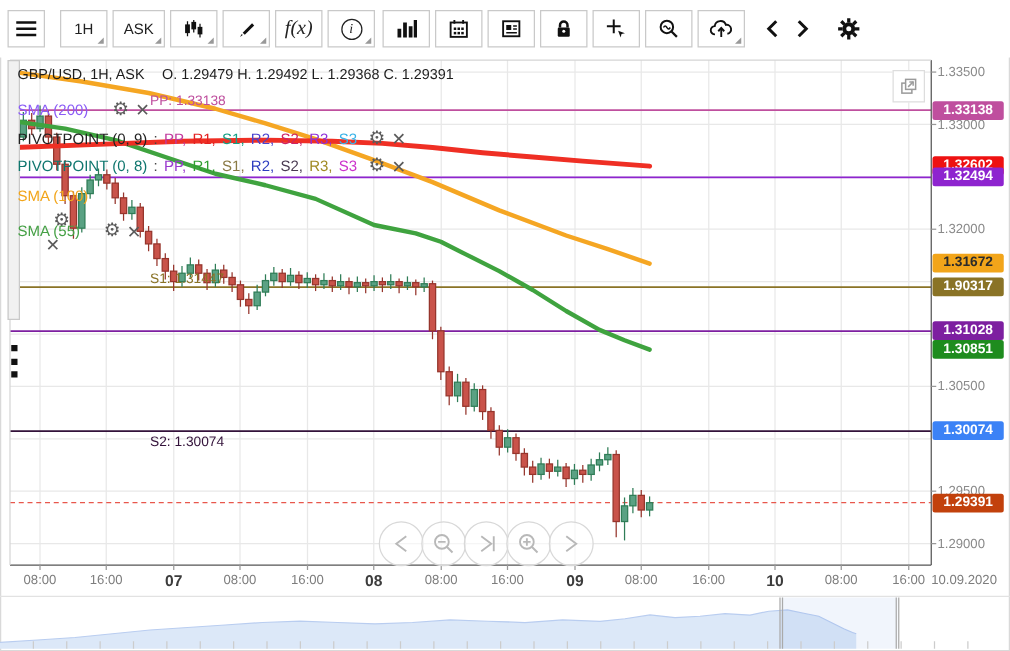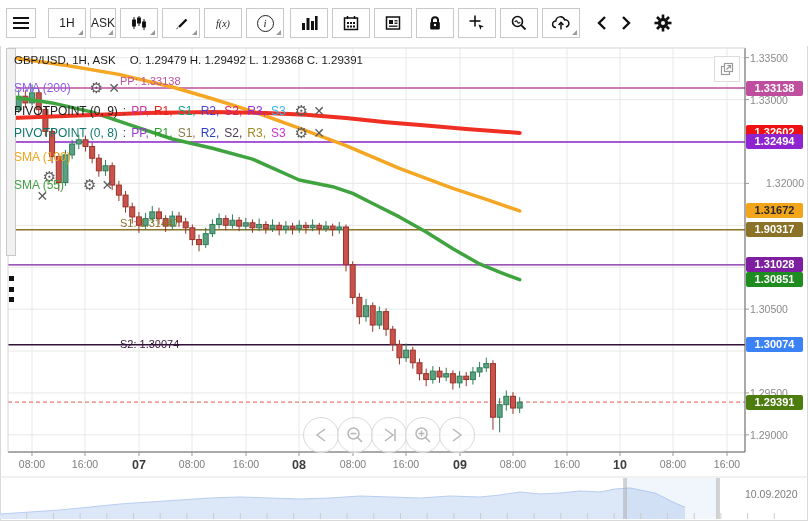--- a/index.html
+++ b/index.html
@@ -14,39 +14,39 @@
   .tbtn{height:30px;border:1px solid #c9c9c9;background:#fff;box-sizing:border-box;
     display:flex;align-items:center;justify-content:center;position:relative;flex:0 0 auto;
     font-size:12px;color:#222;cursor:pointer;}
   .tbtn.noborder{border-color:transparent;}
   .drop::after{content:"";position:absolute;right:2px;bottom:2px;width:0;height:0;
     border-left:5px solid transparent;border-bottom:5px solid #999;}
   .gap4{width:4px;flex:0 0 auto}.gap6{width:6px;flex:0 0 auto}.gap10{width:10px;flex:0 0 auto}
   .hamb{width:16px;height:12px;display:flex;flex-direction:column;justify-content:space-between;}
   .hamb div{height:2px;background:#111;}
   .symtext{width:100%;padding-left:8px;text-align:left;}
-  .fx{font-family:"Liberation Serif","DejaVu Serif",serif;font-style:italic;font-size:10px;}
+  .fx{font-family:"Liberation Serif","DejaVu Serif",serif;font-style:italic;font-size:16px;}
   .infoc{width:15px;height:15px;border:1.4px solid #222;border-radius:50%;
     font-family:"Liberation Serif",serif;font-style:italic;font-size:11px;
     display:flex;align-items:center;justify-content:center;line-height:1;}
   
   .ov{position:absolute;z-index:3;white-space:nowrap;}
   #title-row{left:14px;top:54px;font-size:11.5px;color:#1d1d1d;}
   #title-row span{margin-right:14px;}
   .legrow{display:flex;align-items:center;gap:5px;font-size:12px;}
   .gear{color:#5a5a5a;font-size:15px;line-height:1;cursor:pointer;}
   .xclose{color:#5a5a5a;font-size:14px;font-weight:bold;line-height:1;cursor:pointer;}
   .lvl-label{position:absolute;font-size:11px;z-index:3;white-space:nowrap;}
   
   .ytick{position:absolute;left:750px;width:54px;font-size:10.5px;color:#8a8a8a;z-index:2;}
   .badge{position:absolute;left:746px;width:57px;height:15px;border-radius:2px;z-index:3;
     font-size:11px;font-weight:bold;color:#fff;text-align:center;line-height:15px;}
   .xtick{position:absolute;font-size:10.5px;color:#7d7d7d;z-index:3;transform:translateX(-50%);}
   .xtick.major{font-size:12.5px;color:#3c3c3c;font-weight:bold;}
-  .datelbl{position:absolute;font-size:10.5px;color:#7d7d7d;z-index:3;margin-top:30px;}
+  .datelbl{position:absolute;font-size:10.5px;color:#7d7d7d;z-index:3;}
   
   .navbtn{position:absolute;width:34px;height:34px;border:1px solid #d8d8d8;border-radius:50%;
     background:rgba(255,255,255,.55);z-index:4;display:flex;align-items:center;justify-content:center;cursor:pointer;}
   
   #left-strip{position:absolute;left:6px;top:48px;width:10px;height:208px;background:#f1f1f1;
     border:1px solid #c9c9c9;box-sizing:border-box;z-index:2;}
   #left-grip{position:absolute;left:9px;top:276px;width:6px;height:26px;z-index:2;cursor:row-resize;
     display:flex;flex-direction:column;justify-content:space-between;}
   #left-grip div{width:5px;height:5px;background:#111;}
   
@@ -324,21 +324,21 @@
         <div></div>
         <div></div>
       </div>
   </div>
   <div class="gap6"></div>
   <div class="gap6"></div>
   <div class="tbtn drop" style="width:38px">
     <span>1H</span>
   </div>
   <div class="gap4"></div>
-  <div class="tbtn drop" style="width:26px">
+  <div class="tbtn drop" style="width:42px">
     <span>ASK</span>
   </div>
   <div class="gap4"></div>
   <div class="tbtn drop" style="width:38px">
     <span>
       <svg width="18" height="18" viewBox="0 0 18 18">
           <g stroke="#111" fill="#111">
             <line x1="4" y1="3" x2="4" y2="15" stroke-width="1"></line>
             <rect x="2.6" y="6" width="2.8" height="6"></rect>
             <line x1="9" y1="2" x2="9" y2="12" stroke-width="1"></line>
@@ -548,36 +548,36 @@
         <rect x="5.5" y="2.5" width="8" height="8" fill="#fff" stroke-width="1.2"></rect>
         <line x1="7.5" y1="8.5" x2="11.5" y2="4.5" stroke-width="1.2"></line>
         <path d="M11.5,7.5 V4.5 H8.5" stroke-width="1.2"></path>
       </svg>
   </span>
 </div>
 
 <div id="axis-layer">
     <div class="lvl-label" style="left: 120px; top: 75px; color: rgb(191, 79, 158);">PP: 1.33138</div>
     <div class="lvl-label" style="left: 120px; top: 216.74px; color: rgb(138, 115, 38);">S1: 1.31447</div>
-    <div class="lvl-label" style="left: 120px; top: 338px; color: rgb(51, 18, 58);">S2: 1.30074</div>
+    <div class="lvl-label" style="left: 120px; top: 348px; color: rgb(51, 18, 58);">S2: 1.30074</div>
     <div class="ytick" style="top: 51.6572px;">1.33500</div>
     <div class="ytick" style="top: 93.5672px;">1.33000</div>
-    <div class="ytick" style="top: 177.387px; text-align: right;">1.32000</div>
+    <div class="ytick" style="top: 177.387px;">1.32000</div>
     <div class="ytick" style="top: 303.117px;">1.30500</div>
     <div class="ytick" style="top: 386.937px;">1.29500</div>
     <div class="ytick" style="top: 428.847px;">1.29000</div>
     <div class="badge" style="top: 80.5px; background: rgb(191, 79, 158); color: rgb(255, 255, 255);">1.33138</div>
     <div class="badge" style="top: 125.428px; background: rgb(238, 17, 17); color: rgb(255, 255, 255);">1.32602</div>
     <div class="badge" style="top: 134.48px; background: rgb(142, 36, 207); color: rgb(255, 255, 255);">1.32494</div>
     <div class="badge" style="top: 203.38px; background: rgb(242, 165, 26); color: rgb(43, 43, 43);">1.31672</div>
     <div class="badge" style="top: 222.24px; background: rgb(138, 115, 38); color: rgb(255, 255, 255);">1.90317</div>
     <div class="badge" style="top: 257.36px; background: rgb(125, 31, 160); color: rgb(255, 255, 255);">1.31028</div>
     <div class="badge" style="top: 272.196px; background: rgb(30, 140, 30); color: rgb(255, 255, 255);">1.30851</div>
     <div class="badge" style="top: 337.324px; background: #3b82f6; color: rgb(255, 255, 255);">1.30074</div>
-    <div class="badge" style="top: 394.574px; background: #4d7c0f; color: rgb(255, 255, 255);">1.29391</div>
+    <div class="badge" style="top: 394.574px; background: #c2410c; color: rgb(255, 255, 255);">1.29391</div>
     <div class="xtick" style="left: 32px; top: 458px;">08:00</div>
     <div class="xtick" style="left: 85px; top: 458px;">16:00</div>
     <div class="xtick major" style="left: 139px; top: 458px;">07</div>
     <div class="xtick" style="left: 192px; top: 458px;">08:00</div>
     <div class="xtick" style="left: 246px; top: 458px;">16:00</div>
     <div class="xtick major" style="left: 299px; top: 458px;">08</div>
     <div class="xtick" style="left: 353px; top: 458px;">08:00</div>
     <div class="xtick" style="left: 406px; top: 458px;">16:00</div>
     <div class="xtick major" style="left: 460px; top: 458px;">09</div>
     <div class="xtick" style="left: 513px; top: 458px;">08:00</div>

